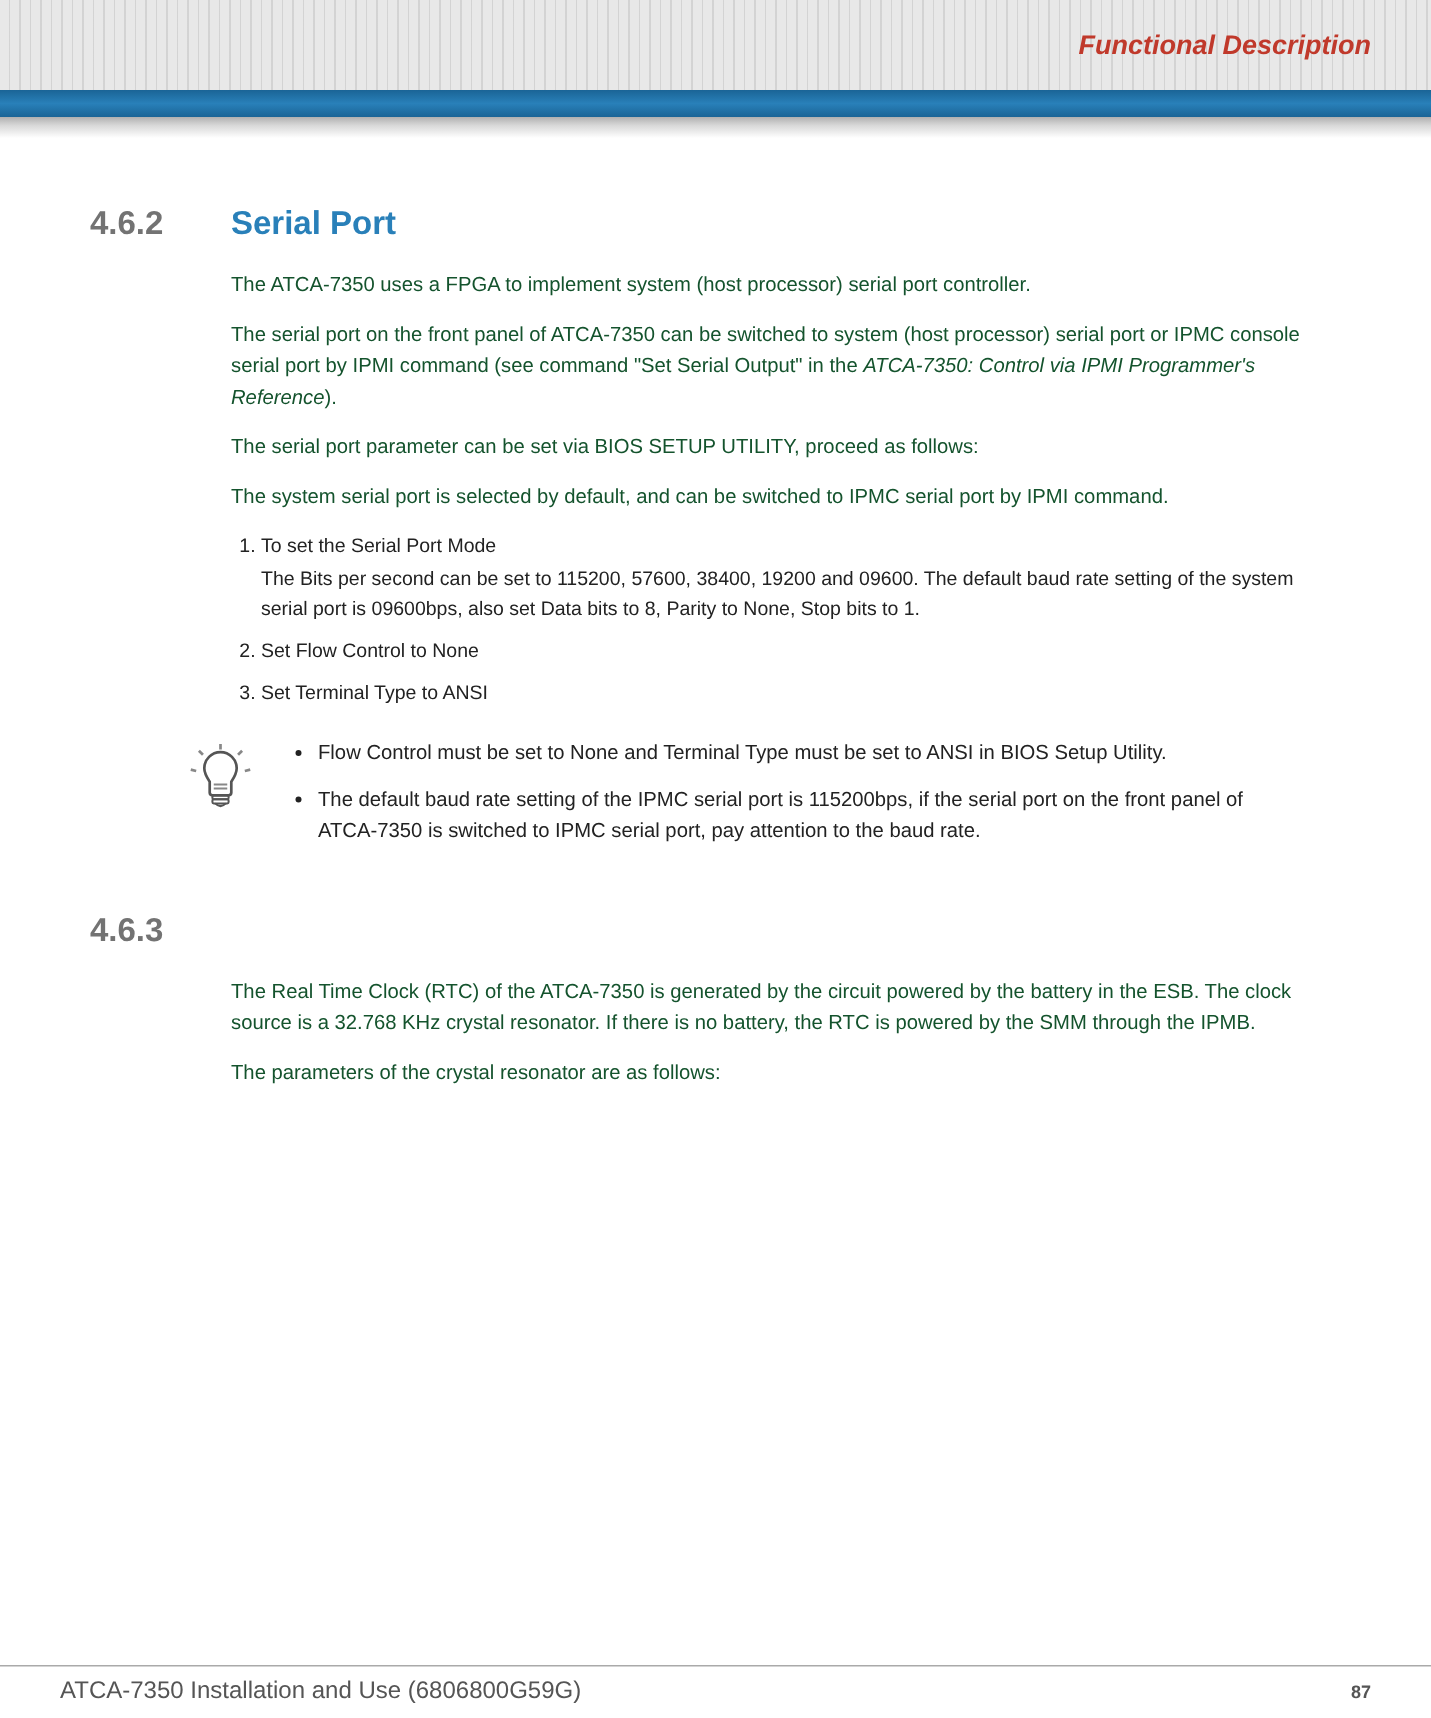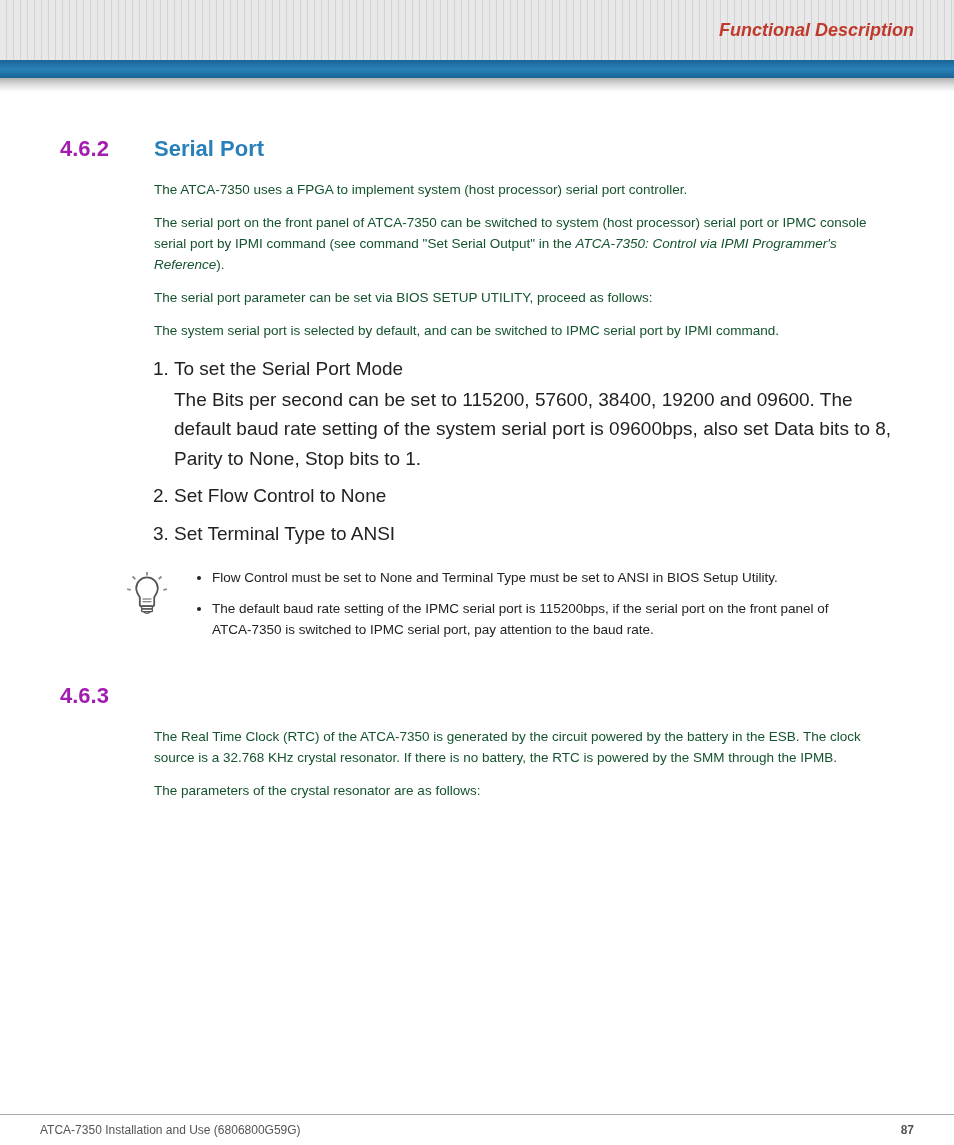--- a/index.html
+++ b/index.html
@@ -62,21 +62,21 @@
     .section-heading {
       display: flex;
       align-items: baseline;
       gap: 24px;
       margin-bottom: 18px;
       margin-top: 24px;
     }
     .section-number {
       font-size: 22px;
       font-weight: bold;
-      color: #a21caf;
+      color: #737373;
       min-width: 70px;
     }
     .section-title {
       font-size: 22px;
       font-weight: bold;
       color: #2980b9;
     }
 
     
     .body-text {
@@ -94,21 +94,21 @@
     }
 
     
     .ordered-list {
       margin-left: 94px;
       margin-bottom: 12px;
     }
     .ordered-list ol {
       padding-left: 20px;
       line-height: 1.55;
-      font-size: 19px;
+      font-size: 13px;
     }
     .ordered-list ol li {
       margin-bottom: 8px;
     }
     .list-item-text {
       display: inline-block;
     }
     .list-item-sub {
       display: block;
       margin-top: 2px;
@@ -172,21 +172,21 @@
       right: 0;
       border-top: 1px solid #aaa;
       padding: 8px 40px;
       display: flex;
       justify-content: space-between;
       align-items: center;
       font-size: 12px;
       color: #555;
     }
     .footer-left {
-      font-size: 12px;
+      font-size: 16px;
     }
     .footer-right {
       font-size: 12px;
       font-weight: bold;
     }
 
     sup {
       font-size: 9px;
       vertical-align: super;
     }

